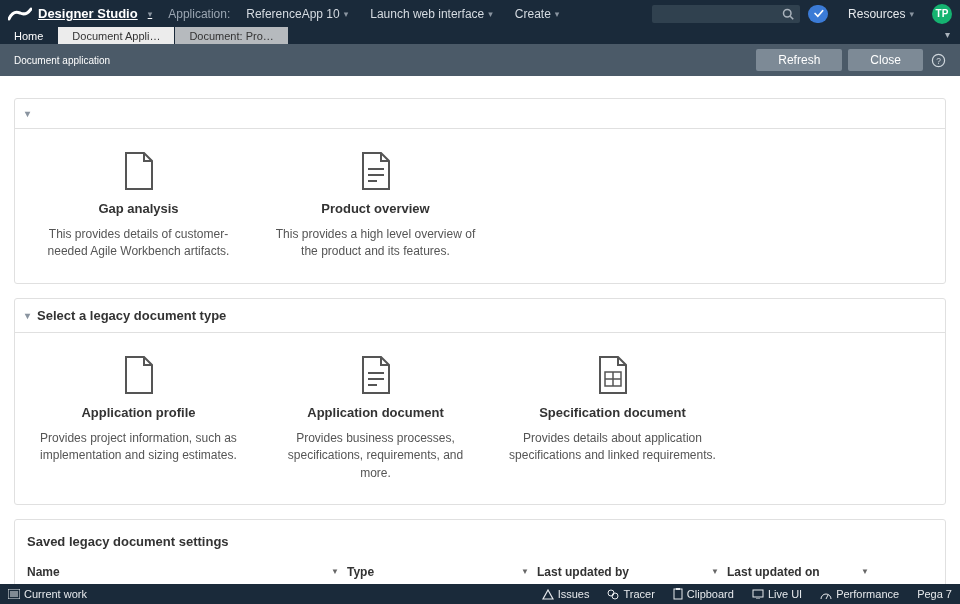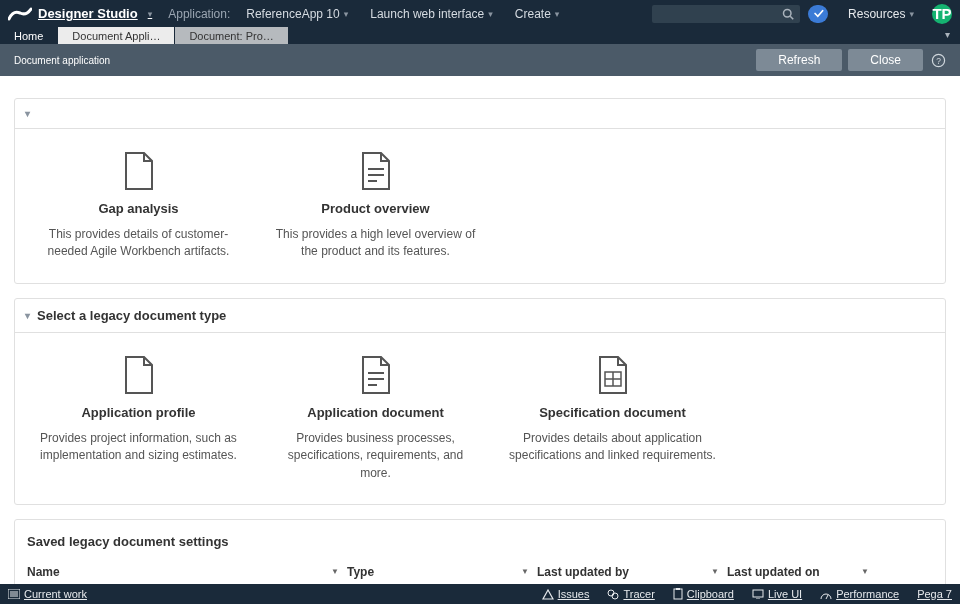--- a/index.html
+++ b/index.html
@@ -10,21 +10,21 @@
 .logo { display: flex; align-items: center; gap: 6px; text-decoration: underline; }
 .logo-icon { width: 24px; height: 16px; }
 .brand { font-weight: 600; font-size: 13px; }
 .top-item { display: flex; align-items: center; gap: 4px; font-size: 12px; color: #d5dbe1; cursor: pointer; padding: 0 6px; }
 .top-item.app-label { color: #9aa5b1; margin-right: -6px; }
 .top-item .chev { font-size: 9px; color: #8a94a0; }
 .spacer { flex: 1; }
 .search-pill { background: #30414f; border-radius: 2px; width: 148px; height: 18px; display: flex; align-items: center; justify-content: flex-end; padding-right: 6px; }
 .check-pill { background: #3b7bd6; border-radius: 10px; width: 20px; height: 18px; display: flex; align-items: center; justify-content: center; margin-left: -2px;}
 .resources { font-size: 12px; color: #e6e9ec; margin-left: 10px; display: flex; align-items: center; gap: 4px; cursor: pointer; }
-.avatar { background: #15b371; color: #fff; font-size: 15px; font-weight: 600; width: 20px; height: 20px; border-radius: 50%; display: flex; align-items: center; justify-content: center; margin-left: 8px; }
+.avatar { background: #15b371; color: #fff; font-size: 10px; font-weight: 600; width: 20px; height: 20px; border-radius: 50%; display: flex; align-items: center; justify-content: center; margin-left: 8px; }
 
 
 .tabbar { background: #1a2a3a; height: 17px; display: flex; align-items: stretch; padding: 0; position: relative; }
 .tab { display: flex; align-items: center; padding: 0 14px; font-size: 11px; color: #fff; cursor: pointer; border-right: 1px solid #1a2a3a; }
 .tab.home { background: #1a2a3a; }
 .tab.active { background: #ececec; color: #333; }
 .tab.inactive { background: #b6babe; color: #333; }
 .tabbar .chev-down { position: absolute; right: 10px; top: 2px; color: #aab3bc; font-size: 10px; }
 
 
@@ -53,21 +53,21 @@
 
 .table-hdr { display: flex; align-items: center; border-bottom: 1.5px solid #9aa0a6; padding-bottom: 7px; }
 .col { font-size: 12px; font-weight: 600; display: flex; align-items: center; justify-content: space-between; padding-right: 8px; }
 .col .sort { font-size: 8px; color: #666; }
 .col-name { width: 320px; }
 .col-type { width: 190px; }
 .col-updby { width: 190px; }
 .col-updon { width: 150px; }
 
 
-.bottombar { position: absolute; bottom: 0; left: 0; right: 0; height: 20px; background: #1a2a3a; color: #e6e9ec; display: flex; align-items: center; padding: 0 8px; font-size: 11px; text-decoration: underline; }
+.bottombar { position: absolute; bottom: 0; left: 0; right: 0; height: 20px; background: #1a2a3a; color: #e6e9ec; display: flex; align-items: center; padding: 0 8px; font-size: 11px; }
 .b-item { display: flex; align-items: center; gap: 4px; margin-right: 18px; cursor: pointer; }
 .b-right { margin-left: auto; display: flex; align-items: center; gap: 18px; }
 .b-pega { color: #e6e9ec; }
 
 svg { display: block; }
 </style>
 </head>
 <body>
 
 <div class="topbar">

